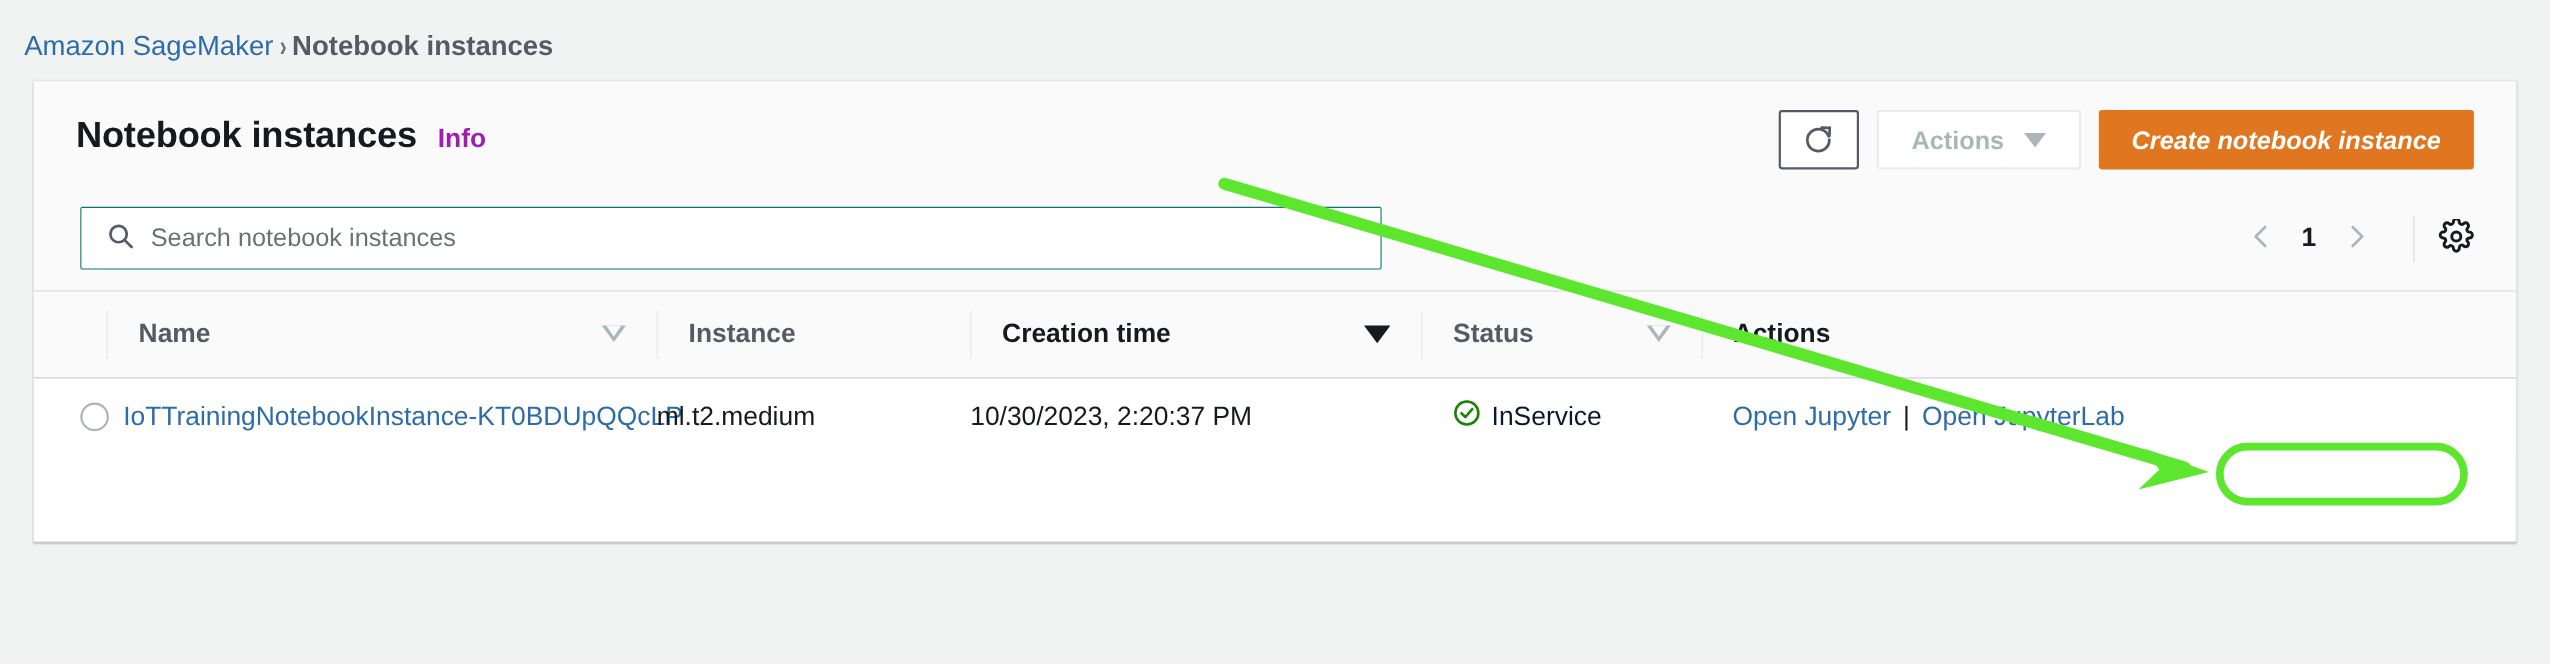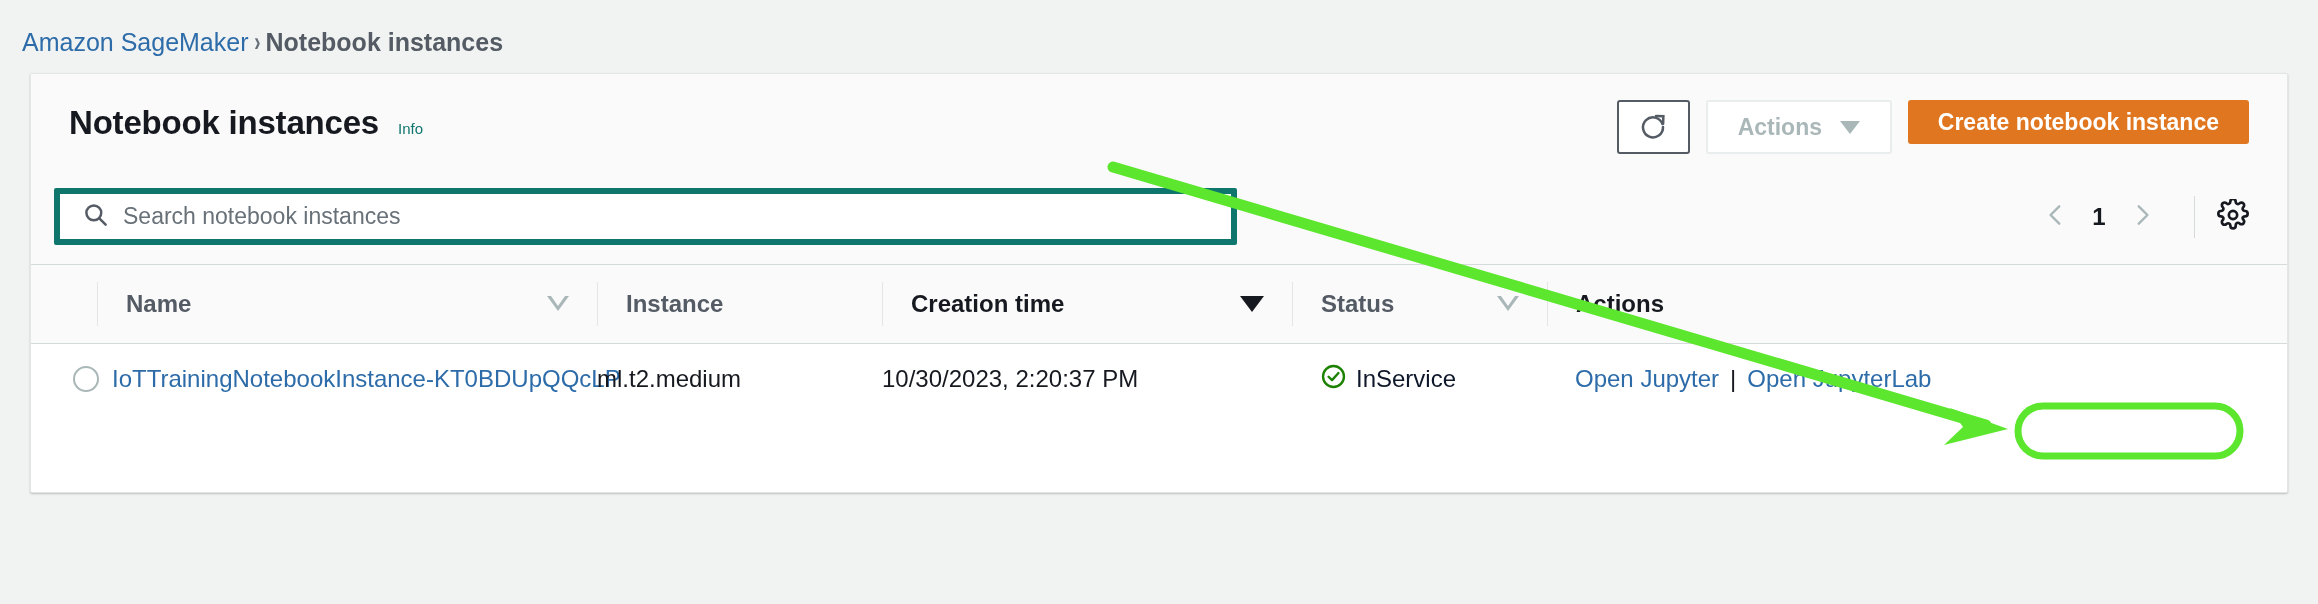--- a/index.html
+++ b/index.html
@@ -73,23 +73,23 @@
     gap: 19px;
   }
   .card-title {
     font-size: 33px;
     font-weight: bold;
     color: #16191f;
     letter-spacing: -0.2px;
     white-space: nowrap;
   }
   .info-link {
-    font-size: 15px;
-    font-weight: normal;
-    color: #0f766e;
+    font-size: 24px;
+    font-weight: bold;
+    color: #a21caf;
     text-decoration: none;
     white-space: nowrap;
   }
 
   .head-actions {
     position: absolute;
     right: 38px;
     top: 26px;
     display: flex;
     align-items: stretch;
@@ -121,41 +121,42 @@
     gap: 18px;
     padding: 0 22px;
   }
   .caret-down {
     width: 0; height: 0;
     border-left: 10px solid transparent;
     border-right: 10px solid transparent;
     border-top: 13px solid #aab7b8;
   }
   .btn-create {
-    height: 44px;
+    height: 54px;
     padding: 0 28px;
     background: #e0761f;
     border: 2px solid #e0761f;
     color: #ffffff;
+    font-style: italic;
   }
 
   
   .search-row {
     position: relative;
     height: 88px;
     background: #fafafa;
     border-bottom: 1px solid #d5dbdb;
   }
   .search-box {
     position: absolute;
-    left: 23px;
+    left: 42px;
     top: 12px;
     width: 1183px;
     height: 57px;
-    border: 6px solid #0f766e;
+    border: 1px solid #0f766e;
     border-radius: 2px;
     background: #ffffff;
     display: flex;
     align-items: center;
     box-sizing: border-box;
   }
   .search-icon { margin: 0 14px 0 22px; display:block; }
   .search-input {
     border: 0;
     outline: none;

